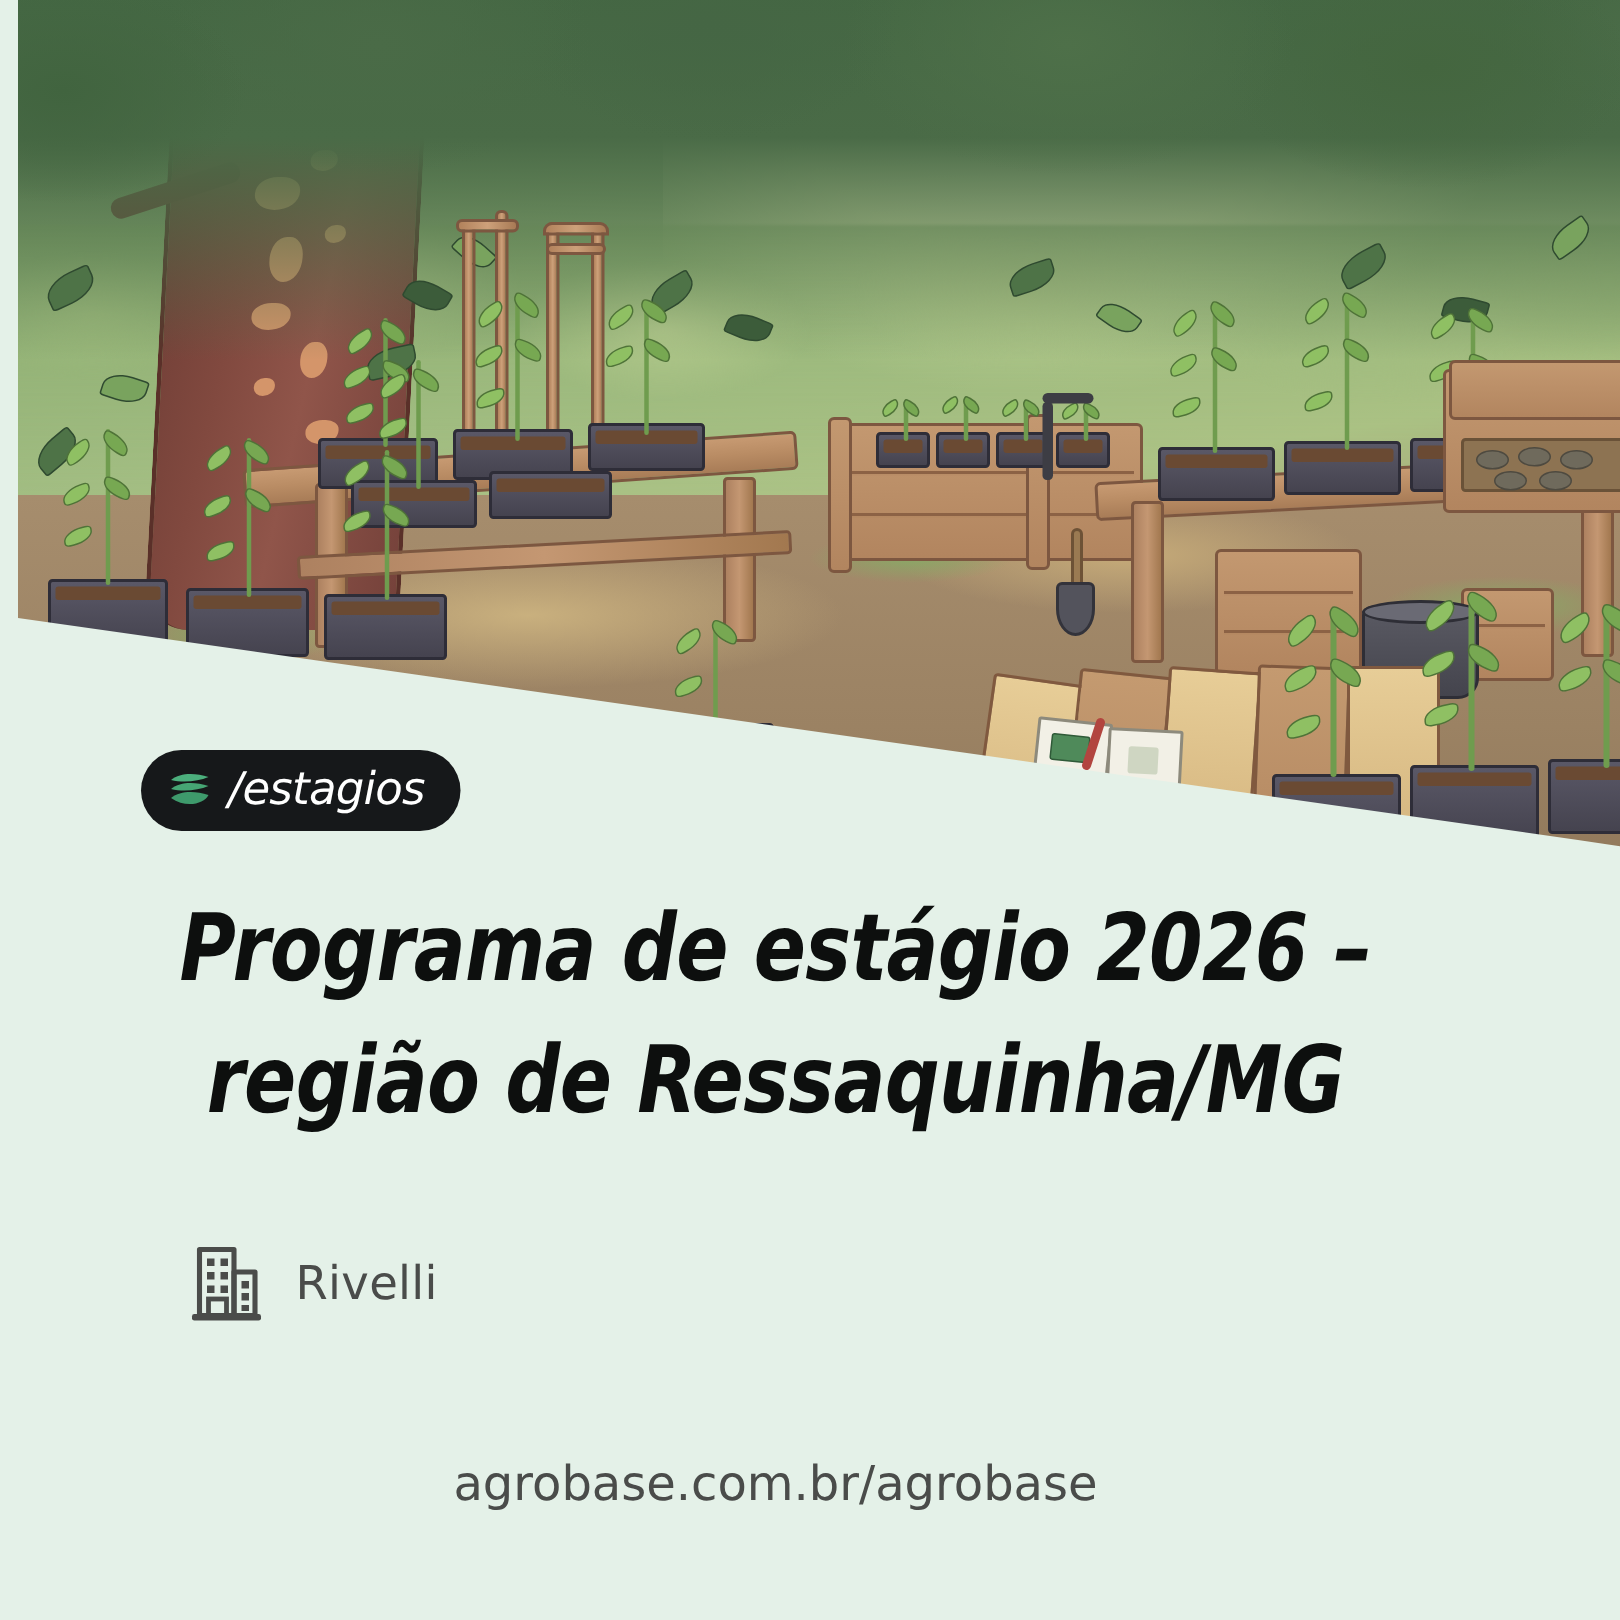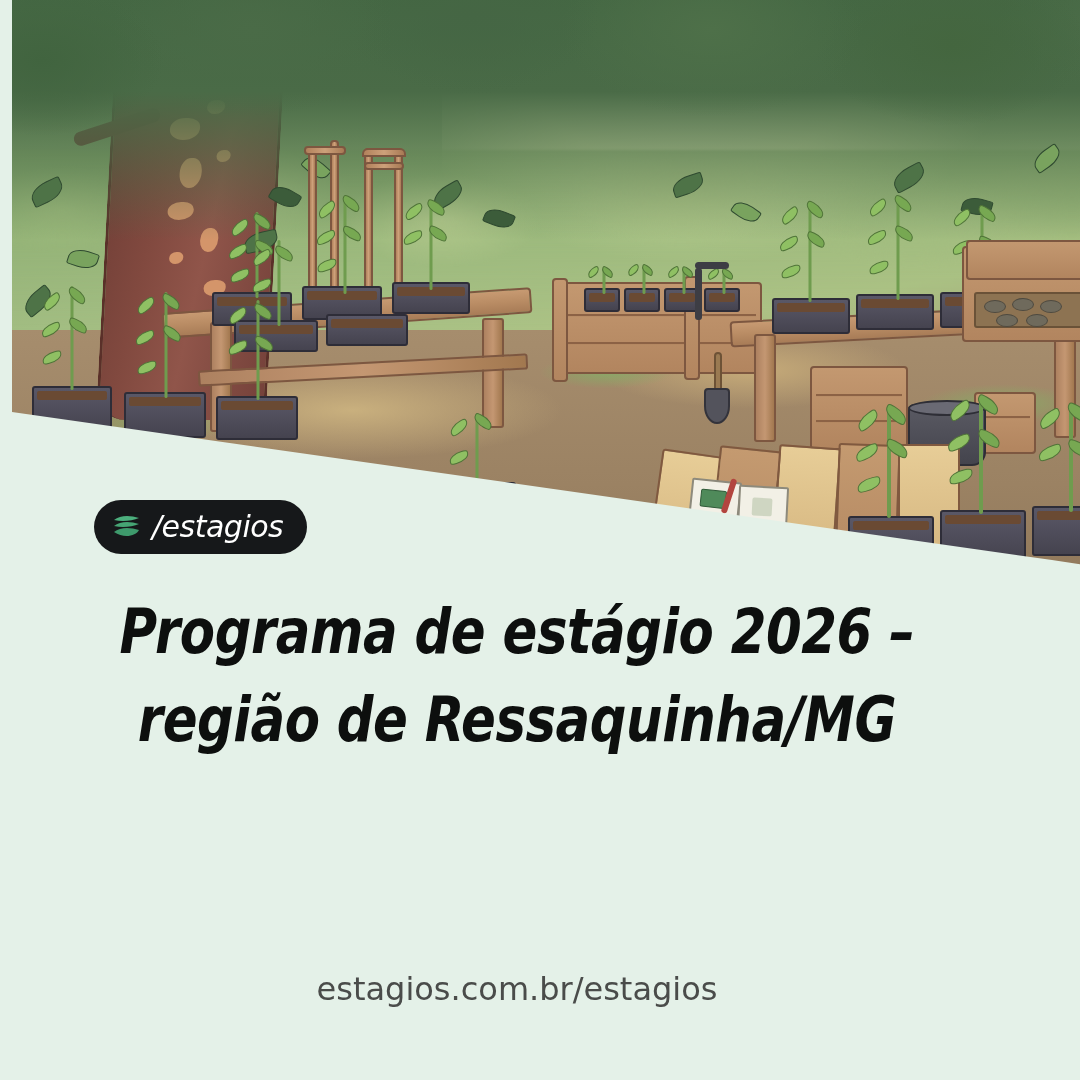--- a/index.html
+++ b/index.html
@@ -537,19 +537,41 @@
       <path d="M2 12 C8 7, 18 7, 27 10 C20 13, 10 14, 2 12 Z" fill="#46a574"></path>
       <path d="M2 18 C8 13, 18 13, 27 16 C24 22, 12 25, 2 18 Z" fill="#3e9a6c"></path>
     </svg>
     <span id="logo-text">/estagios</span>
   </div>
 
   <h1 id="title">Programa de estágio 2026 – região de Ressaquinha/MG</h1>
 
   <div id="meta">
 
+    <div class="meta-item" id="meta-company">
+      <svg width="52" height="56" viewBox="0 0 52 56">
+        <g fill="none" stroke="#4a4c4a" stroke-width="3.4" stroke-linejoin="round">
+          <rect x="8" y="5" width="23" height="44"></rect>
+          <rect x="31" y="20" width="14" height="29"></rect>
+        </g>
+        <g fill="#4a4c4a">
+          <rect x="13" y="11" width="5" height="5"></rect>
+            <rect x="22" y="11" width="5" height="5"></rect>
+          <rect x="13" y="20" width="5" height="5"></rect>
+            <rect x="22" y="20" width="5" height="5"></rect>
+          <rect x="13" y="29" width="5" height="5"></rect>
+            <rect x="22" y="29" width="5" height="5"></rect>
+          <rect x="36" y="26" width="5" height="5"></rect>
+          <rect x="36" y="34" width="5" height="5"></rect>
+          <rect x="36" y="42" width="5" height="4"></rect>
+        </g>
+        <rect x="14" y="38" width="12" height="11" fill="none" stroke="#4a4c4a" stroke-width="3.2"></rect>
+        <rect x="3" y="48" width="46" height="4.4" rx="1.6" fill="#4a4c4a"></rect>
+      </svg>
+      <span class="meta-label">Rivelli</span>
+    </div>
 
 
   </div>
 
-  <div id="footer-url">estagios.com.br/estagios</div>
+  <div id="footer-url">agrobase.com.br/agrobase</div>
 
 </div>
 
 </body></html>

